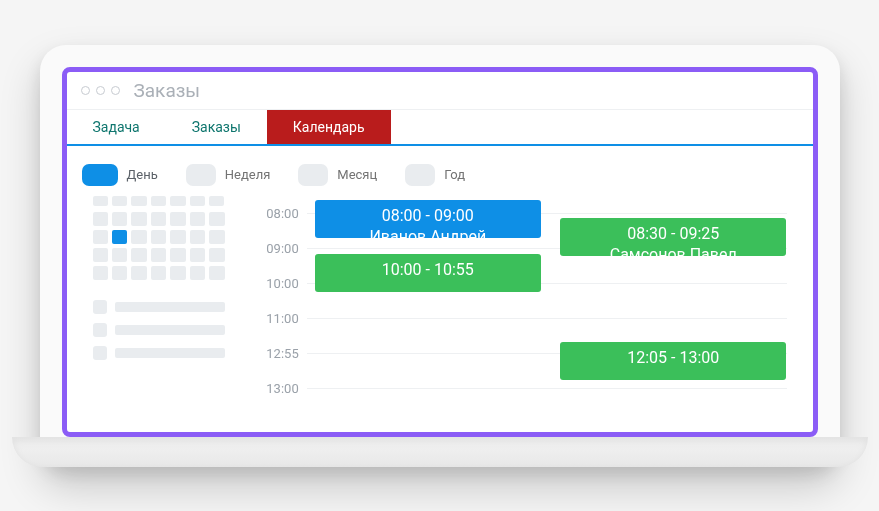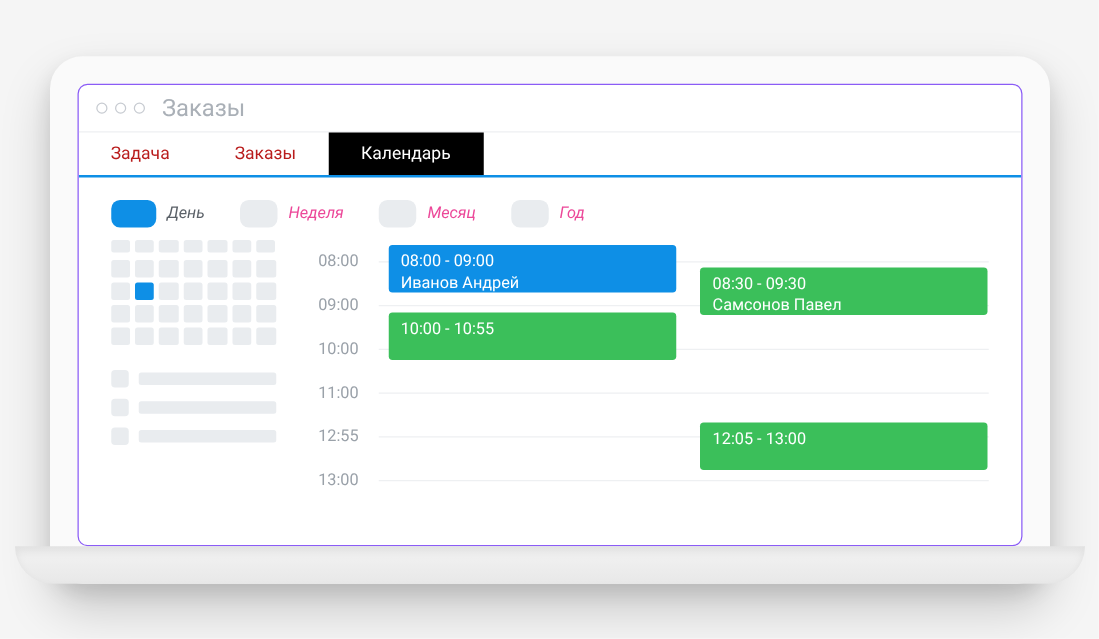--- a/index.html
+++ b/index.html
@@ -1,48 +1,48 @@
 <!DOCTYPE html>
 <html><head>
 <meta charset="utf-8">
 <style>
 * { margin:0; padding:0; box-sizing:border-box; font-family:-apple-system,BlinkMacSystemFont,"Segoe UI",Roboto,sans-serif; }
 body { background:#f5f5f5; display:flex; justify-content:center; align-items:center; min-height:511px; }
 .laptop { width:800px; background:#fafafa; border-radius:26px; padding:22px 22px 0 22px; box-shadow:0 20px 40px rgba(0,0,0,0.18),0 8px 16px rgba(0,0,0,0.1); position:relative; }
-.screen { background:#fff; border-radius:8px; overflow:hidden; border:1px solid #8b5cf6; height:370px; }
+.screen { background:#fff; border-radius:8px; overflow:hidden; border:5px solid #8b5cf6; height:370px;text-align:center; }
 .base { height:30px; margin:0 -50px; background:linear-gradient(#f3f3f3,#e8e8e8); border-radius:0 0 40px 40px; box-shadow:0 4px 8px rgba(0,0,0,0.08) inset; position:relative; }
 .titlebar { height:38px; display:flex; align-items:center; padding:0 14px; gap:14px; border-bottom:1px solid #eef0f2; }
 .dots { display:flex; gap:6px; }
 .dots span { width:9px; height:9px; border-radius:50%; border:1.5px solid #c7cbd1; }
 .titlebar h1 { font-size:19px; font-weight:400; color:#aab0b7; }
 .tabs { display:flex; border-bottom:2px solid #0e8fe6; }
-.tab { padding:9px 26px; font-size:14px; color:#b91c1c; cursor:pointer; }
-.tab.active { background:#000000; color:#fff; }
-.range-row { display:flex; gap:28px; padding:18px 26px 10px; align-items:center;font-style:italic; }
-.range { display:flex; align-items:center; gap:9px; font-size:13px; color:#ec4899; cursor:pointer; }
+.tab { padding:9px 26px; font-size:14px; color:#0f766e; cursor:pointer; }
+.tab.active { background:#b91c1c; color:#fff; }
+.range-row { display:flex; gap:28px; padding:18px 15px 10px; align-items:center; }
+.range { display:flex; align-items:center; gap:9px; font-size:13px; color:#737373; cursor:pointer; }
 .range .pill { width:30px; height:22px; background:#e9ecef; border-radius:7px; }
 .range.active .pill { background:#0e8fe6; width:36px; }
 .range.active { color:#5b6168; }
 .body { display:flex; padding:0 26px 20px; gap:34px; }
 .sidebar { width:132px; flex:none; }
 .minical-head { display:flex; gap:4px; margin-bottom:6px; }
 .minical-head span { flex:1; height:10px; background:#e9ecef; border-radius:2px; }
 .minical { display:grid; grid-template-columns:repeat(7,1fr); gap:4px; margin-bottom:20px; }
 .minical span { height:14px; background:#e9ecef; border-radius:2px; }
 .minical span.sel { background:#0e8fe6; }
 .legend { display:flex; flex-direction:column; gap:9px; }
 .legend-row { display:flex; gap:8px; align-items:center; }
 .legend-row .sw { width:14px; height:14px; background:#e9ecef; border-radius:3px; }
 .legend-row .ln { flex:1; height:10px; background:#e9ecef; border-radius:2px; }
 .timeline { flex:1; position:relative; }
 .hour { display:flex; align-items:center; height:35px; font-size:13px; color:#9aa1a9; }
 .hour span { width:48px; }
 .hour .line { flex:1; height:1px; background:#eef0f2; }
 .events { position:absolute; left:56px; right:0; top:0; bottom:0; }
-.ev { position:absolute; border-radius:3px; padding:5px 10px; color:#fff; font-size:13px; line-height:1.35; }
+.ev { position:absolute; border-radius:3px; padding:5px 10px; color:#fff; font-size:16px; line-height:1.35; }
 .ev.blue { background:#0e8fe6; }
 .ev.green { background:#3bbf5a; }
 </style>
 </head>
 <body>
 
 <div class="laptop">
   <div class="screen">
 
     <div class="titlebar">
@@ -162,21 +162,21 @@
             <span>13:00</span>
             <div class="line"></div>
           </div>
 
         <div class="events">
           <div class="ev blue" style="left:0;width:48%;top:4px;height:38px;">
             <div>08:00 - 09:00</div>
             <div>Иванов Андрей</div>
           </div>
           <div class="ev green" style="left:52%;width:48%;top:22px;height:38px;">
-            <div>08:30 - 09:30</div>
+            <div>08:30 - 09:25</div>
             <div>Самсонов Павел</div>
           </div>
           <div class="ev green" style="left:0;width:48%;top:58px;height:38px;">
             <div>10:00 - 10:55</div>
           </div>
           <div class="ev green" style="left:52%;width:48%;top:146px;height:38px;">
             <div>12:05 - 13:00</div>
           </div>
         </div>
       </div>

